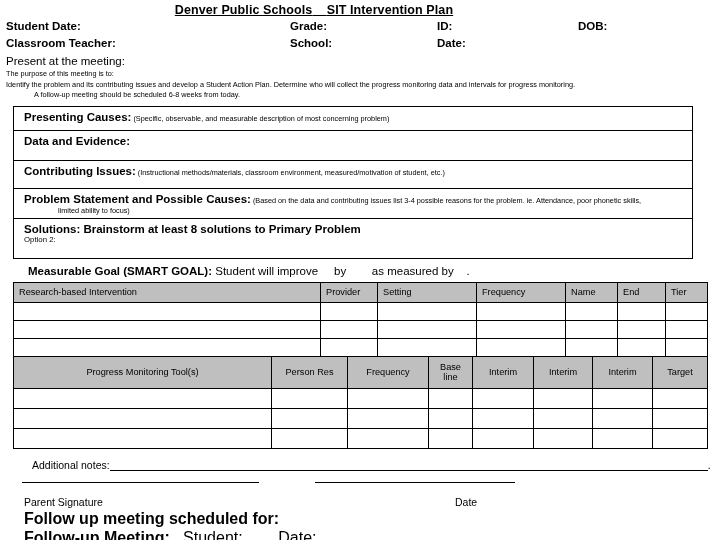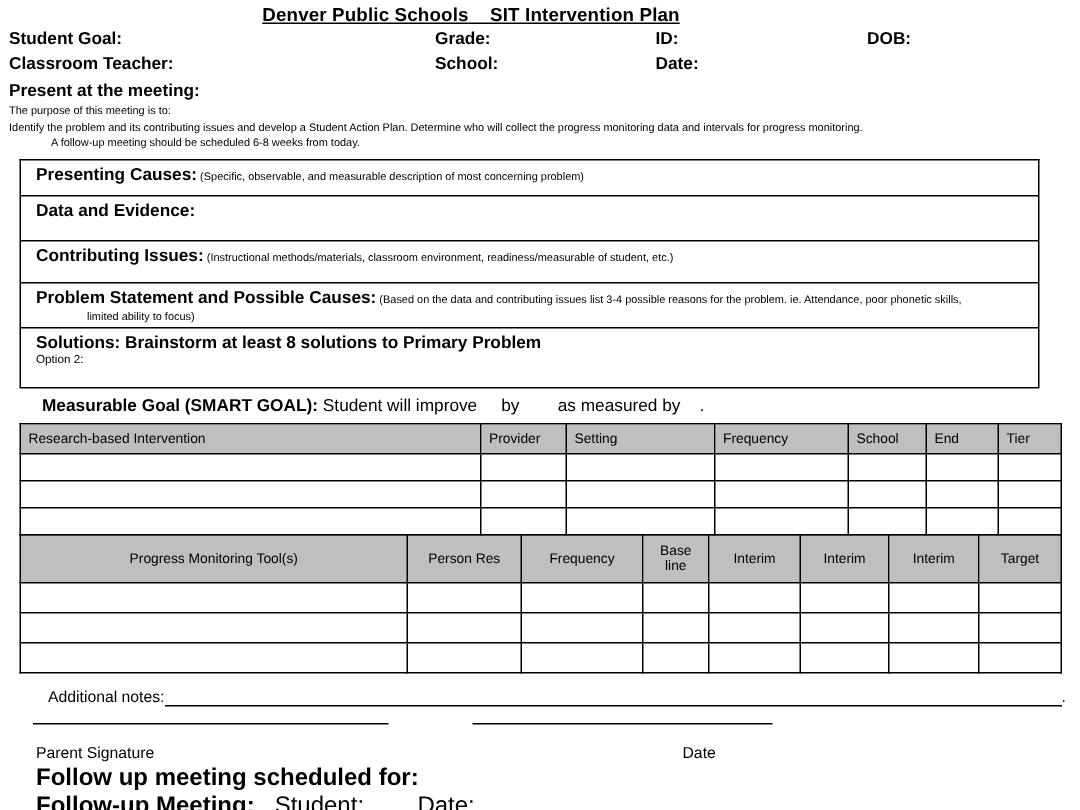--- a/index.html
+++ b/index.html
@@ -43,21 +43,21 @@
     font-size: 11.5px;
     margin-top: 3px;
   }
   .id-row span { position: absolute; top: 0; white-space: nowrap; }
   .c-left  { left: 6px; }
   .c-grade { left: 290px; }
   .c-id    { left: 437px; }
   .c-dob   { left: 578px; }
 
   .present-line {
-    font-weight: bold;
+    font-weight: normal;
     font-size: 11.5px;
     margin-left: 6px;
     margin-top: 4px;
   }
 
   .purpose {
     font-size: 7.3px;
     margin-left: 6px;
     line-height: 1.45;
     margin-top: 2px;
@@ -206,21 +206,21 @@
 </head>
 <body>
 
 <div class="page">
 
   <div class="doc-title">
     <span class="u"><span>Denver Public Schools</span><span>    </span><span>SIT Intervention Plan</span></span>
   </div>
 
   <div class="id-row">
-    <span class="c-left">Student Goal:</span>
+    <span class="c-left">Student Date:</span>
     <span class="c-grade">Grade:</span>
     <span class="c-id">ID:</span>
     <span class="c-dob">DOB:</span>
   </div>
 
   <div class="id-row">
     <span class="c-left">Classroom Teacher:</span>
     <span class="c-grade">School:</span>
     <span class="c-id">Date:</span>
   </div>
@@ -237,21 +237,21 @@
 
     <div class="box-sec sec-h1">
       <div class="sec-h"><span>Presenting Causes:</span><span class="sec-sub"> (Specific, observable, and measurable description of most concerning problem)</span></div>
     </div>
 
     <div class="box-sec sec-h2">
       <div class="sec-h">Data and Evidence:</div>
     </div>
 
     <div class="box-sec sec-h3">
-      <div class="sec-h"><span>Contributing Issues:</span><span class="sec-sub"> (Instructional methods/materials, classroom environment, readiness/measurable of student, etc.)</span></div>
+      <div class="sec-h"><span>Contributing Issues:</span><span class="sec-sub"> (Instructional methods/materials, classroom environment, measured/motivation of student, etc.)</span></div>
     </div>
 
     <div class="box-sec sec-h4">
       <div class="sec-h"><span>Problem Statement and Possible Causes:</span><span class="sec-sub"> (Based on the data and contributing issues list 3-4 possible reasons for the problem. ie. Attendance, poor phonetic skills,</span><span class="sec-sub2">limited ability to focus)</span></div>
     </div>
 
     <div class="box-sec sec-h5">
       <div class="sec-h">Solutions: Brainstorm at least 8 solutions to Primary Problem</div>
       <div class="opt">Option 2:</div>
     </div>
@@ -269,21 +269,21 @@
         <col style="width:52px">
         <col style="width:48px">
         <col style="width:42px">
     </colgroup>
     <thead>
       <tr>
         <th>Research-based Intervention</th>
         <th>Provider</th>
         <th>Setting</th>
         <th>Frequency</th>
-        <th>School</th>
+        <th>Name</th>
         <th>End</th>
         <th>Tier</th>
       </tr>
     </thead>
     <tbody>
       <tr>
         <td></td>
         <td></td>
         <td></td>
         <td></td>

